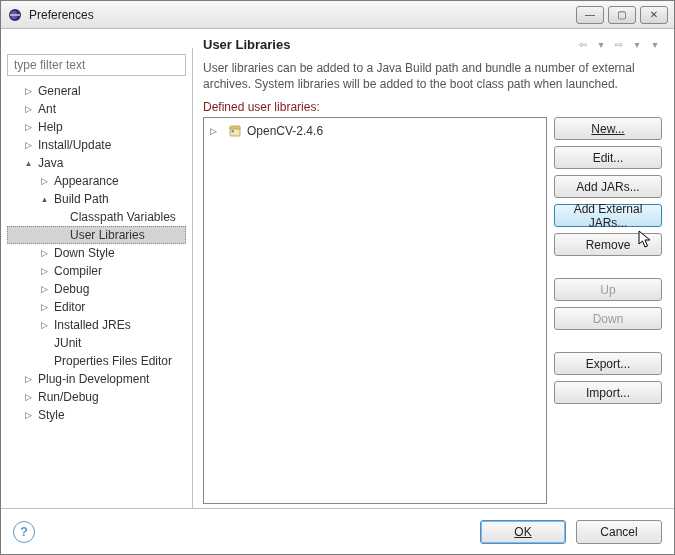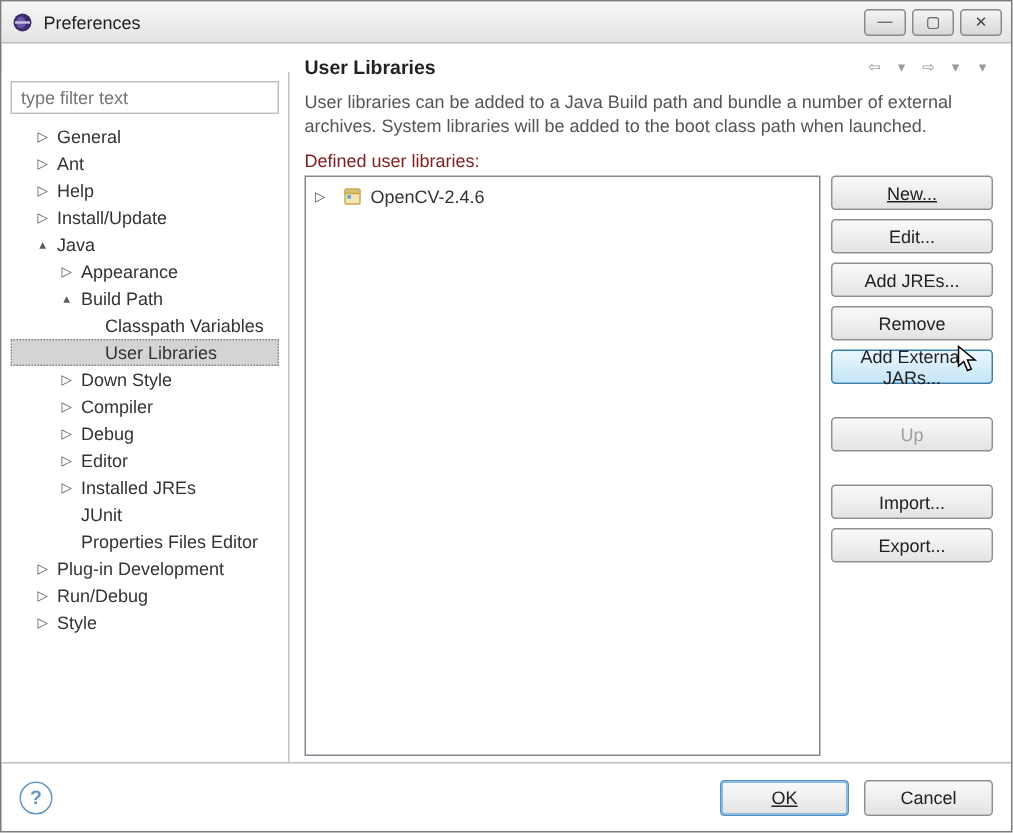--- a/index.html
+++ b/index.html
@@ -172,28 +172,29 @@
               </svg>
           </span>
           <span>OpenCV-2.4.6</span>
         </div>
       </div>
       <div class="btn-col">
         <div class="btn">
             <span style="text-decoration:underline;text-decoration-skip-ink:none">New...</span>
           </div>
         <div class="btn">Edit...</div>
-        <div class="btn">Add JREs...</div>
+        <div class="btn">Add JARs...</div>
+        <div class="btn highlight">Add External JARs...</div>
         <div class="btn">Remove</div>
-        <div class="btn highlight">Add External JARs...</div>
         <div class="gap"></div>
         <div class="btn disabled">Up</div>
+        <div class="btn disabled">Down</div>
         <div class="gap"></div>
+        <div class="btn">Export...</div>
         <div class="btn">Import...</div>
-        <div class="btn">Export...</div>
       </div>
     </div>
   </div>
 </div>
 
 <div class="footer">
   <div class="help-ico">?</div>
   <div class="footer-spacer"></div>
   <div class="fbtn default">OK</div>
   <div class="fbtn">Cancel</div>

